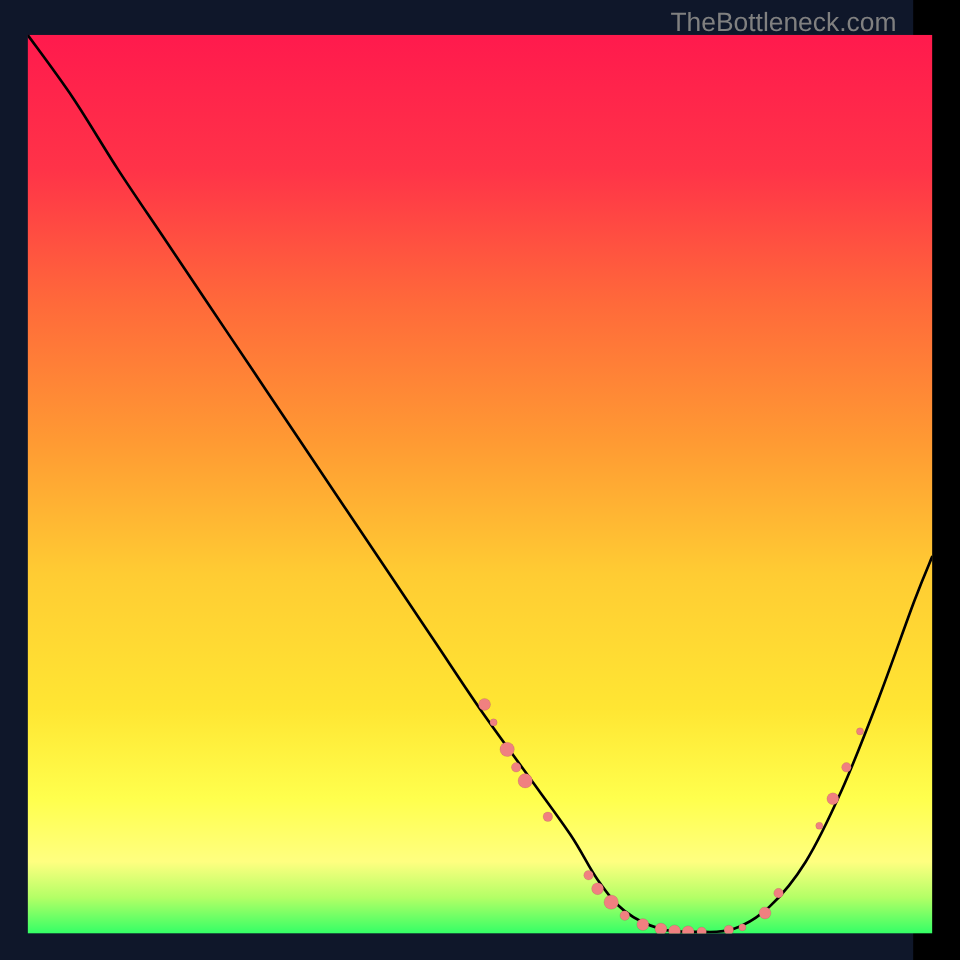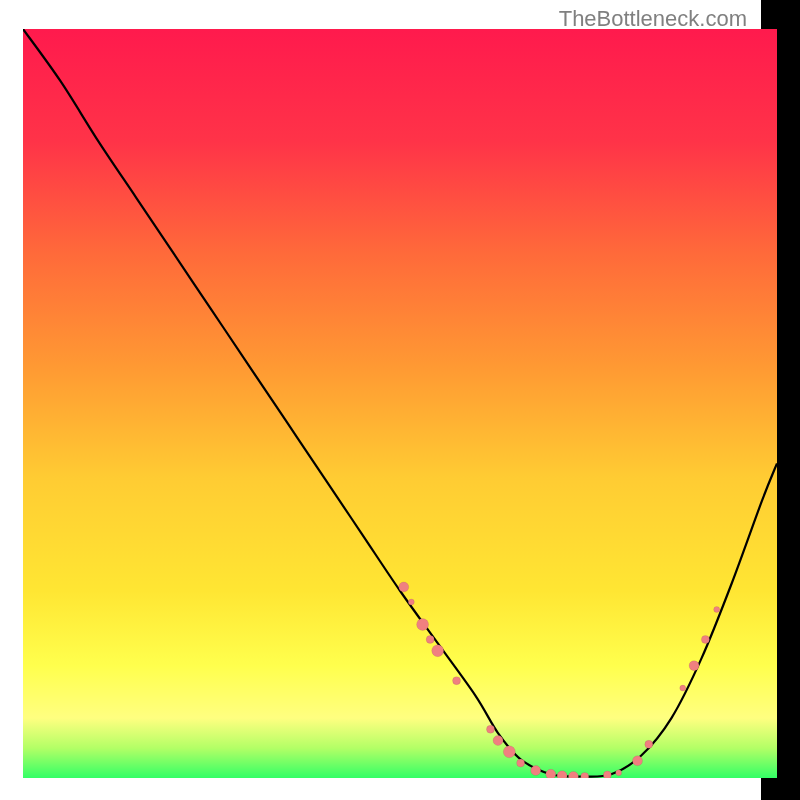--- a/index.html
+++ b/index.html
@@ -7,21 +7,21 @@
     padding: 0;
     background: #000;
     width: 800px;
     height: 800px;
     overflow: hidden;
   }
   .container {
     width: 761px;
     height: 800px;
     position: relative;
-    background: #ffffff;
+    background: #0f172a;
   }
   .watermark {
     position: absolute;
     top: 6px;
     right: 14px;
     color: #808080;
     font-family: Arial, Helvetica, sans-serif;
     font-size: 22px;
     font-weight: 500;
     letter-spacing: 0px;

